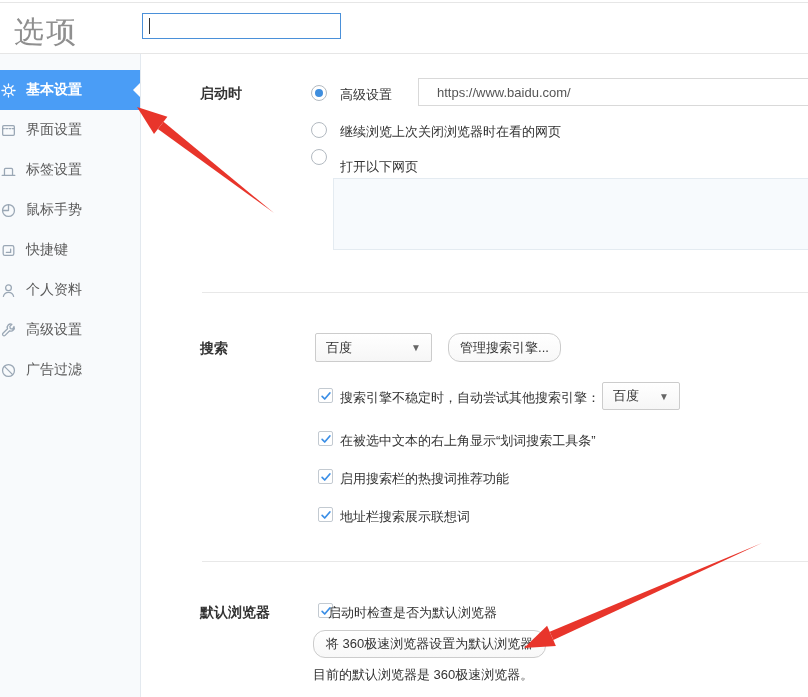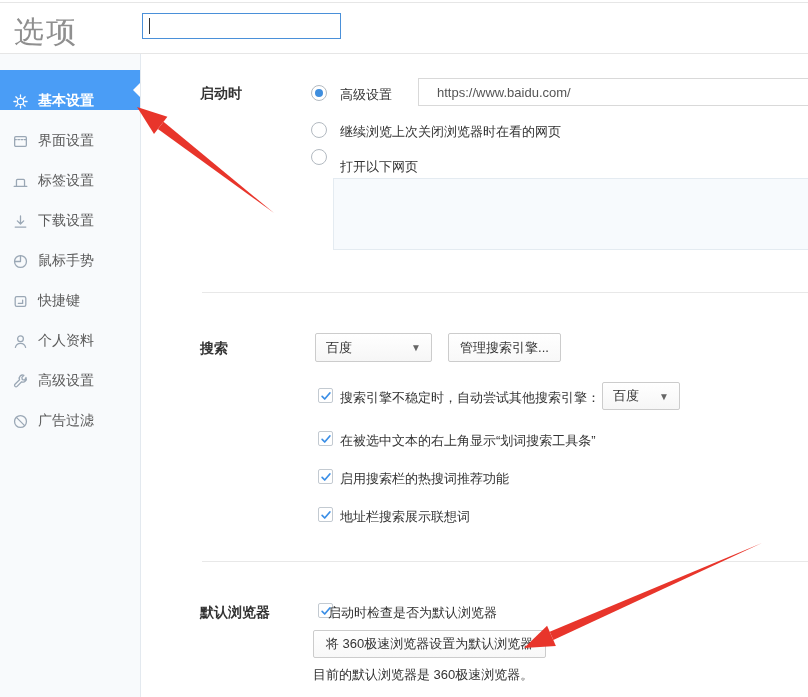--- a/index.html
+++ b/index.html
@@ -19,22 +19,22 @@
   }
   .caret { position:absolute; left:149px; top:18px; width:1px; height:16px; background:#333; animation:blink 1s steps(1) infinite; }
   @keyframes blink { 50% { opacity:0; } }
   .header-divider { position:absolute; left:0; right:0; top:53px; height:1px; background:#e6e6e6; }
   
   .sidebar {
     position:absolute; left:0; top:54px; bottom:0; width:141px;
     background:#f8fafc; border-right:1px solid #e3e9ef; padding-top:16px;
   }
   .side-item {
-    position:relative; height:40px; display:flex; align-items:flex-end;
-    padding-left:12px; cursor:pointer; color:#5a5a5a; font-size:14px;
+    position:relative; height:40px; display:flex; align-items:center;
+    cursor:pointer; color:#5a5a5a; font-size:14px;
   }
   .side-item .sicon { width:17px; height:17px; margin-right:9px; display:inline-flex; }
   .side-item .sicon svg { width:17px; height:17px; stroke:#9aa7b5; fill:none; stroke-width:1.2; stroke-linecap:round; stroke-linejoin:round; }
   .side-item.selected { background:#4a9df6; color:#fff; font-weight:bold; }
   .side-item.selected .sicon svg { stroke:#fff; }
   .side-item.selected::after {
     content:''; position:absolute; right:0; top:50%; transform:translateY(-50%);
     border-top:7px solid transparent; border-bottom:7px solid transparent; border-right:7px solid #fff;
   }
   
@@ -63,21 +63,21 @@
     position:absolute; left:333px; top:178px; right:-8px; height:72px;
     background:#f7fafd; border:1px solid #e4ebf1; resize:none; outline:none; font-family:inherit;
   }
   .select-box {
     position:absolute; border:1px solid #cccccc; border-radius:2px;
     background:linear-gradient(#ffffff,#f6f6f6); cursor:pointer;
     display:flex; align-items:center; font-size:13px; color:#333;
   }
   .select-box .sel-caret { position:absolute; right:10px; color:#666; font-size:10px; }
   .btn {
-    position:absolute; border:1px solid #cccccc; border-radius:2px;
+    position:absolute; border:1px solid #cccccc; border-radius:12px;
     background:linear-gradient(#ffffff,#f8f8f8); cursor:pointer;
     display:flex; align-items:center; justify-content:center;
     font-family:inherit; font-size:13px; color:#333;
   }
   .plain-label { position:absolute; font-size:13px; color:#333; white-space:nowrap; cursor:default; }
   .arrows { position:absolute; left:0; top:0; width:808px; height:697px; pointer-events:none; }
 </style>
 </head>
 <body>
 
@@ -109,28 +109,20 @@
       <span class="slabel">界面设置</span>
     </div>
     <div class="side-item">
       <span class="sicon">
         <svg viewBox="0 0 16 16">
             <path d="M2 12.5h12"></path>
             <path d="M4.2 12.5V7a1 1 0 0 1 1-1h5.6a1 1 0 0 1 1 1v5.5"></path>
           </svg>
       </span>
       <span class="slabel">标签设置</span>
-    </div>
-    <div class="side-item">
-      <span class="sicon">
-        <svg viewBox="0 0 16 16">
-            <path d="M8 2.8v7.2M5 7.4l3 3 3-3M3 13.2h10"></path>
-          </svg>
-      </span>
-      <span class="slabel">下载设置</span>
     </div>
     <div class="side-item">
       <span class="sicon">
         <svg viewBox="0 0 16 16">
             <circle cx="8" cy="8" r="5.6"></circle>
             <path d="M8 2.4V8H2.4"></path>
           </svg>
       </span>
       <span class="slabel">鼠标手势</span>
     </div>

